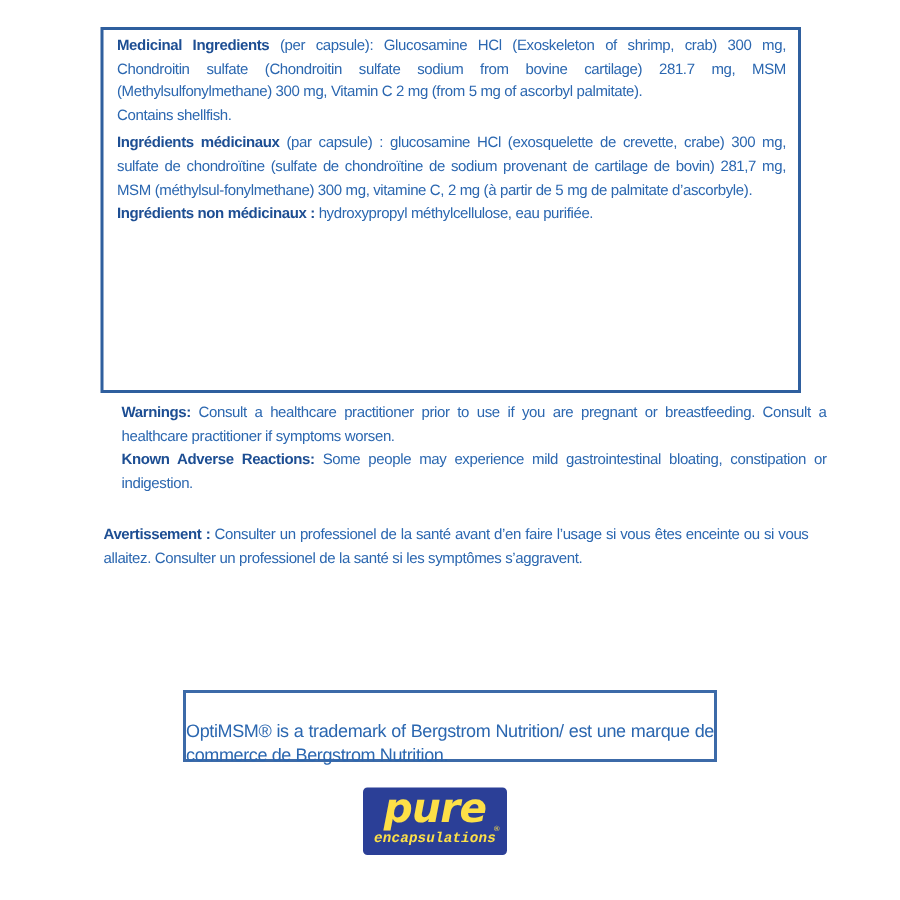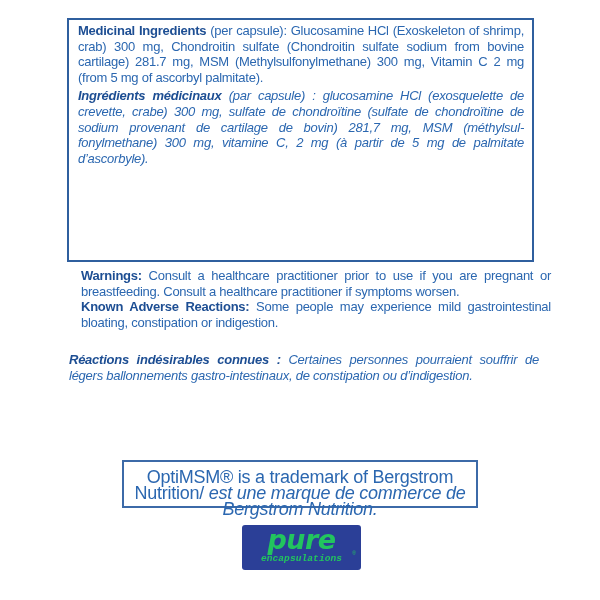--- a/index.html
+++ b/index.html
@@ -2,63 +2,67 @@
 <html><head>
 <meta charset="utf-8">
 <style>
   html, body { margin:0; padding:0; background:#ffffff; }
   body { width:600px; height:600px; position:relative; overflow:hidden;
          font-family:"Liberation Sans", sans-serif; color:#2b67b0; }
   .condensed { letter-spacing:-0.25px; }
   .box1 { position:absolute; left:67px; top:18px; width:463px; height:240px;
           border:2px solid #2f5f9e; box-sizing:content-box; }
   .box1 .inner { padding:3px 8px 0 9px; }
-  p { margin:0; font-size:13px; line-height:15.6px; text-align:justify; }
+  p { margin:0; font-size:10px; line-height:15.6px; text-align:justify; }
   .bold { font-weight:bold; color:#1d4e93; }
-  .it { font-style:italic; }
+  .it { }
   .gap { margin-top:3px; }
   .sec2 { position:absolute; left:81px; top:268px; width:470px; }
   .sec3 { position:absolute; left:69px; top:349px; width:470px; }
   .box2 { position:absolute; left:122px; top:460px; width:352px; height:44px;
           border:2px solid #3c6aa8; text-align:center; }
-  .box2 p { text-align:center; font-size:18px; line-height:16px; padding-top:7px; }
-  .logo { position:absolute; left:242px; top:525px; width:119px; height:45px;
-          background:#2b3f97; border-radius:3px; color:#22c55e; text-align:center; }
+  .box2 p { font-size:12px; line-height:16px; padding-top:17px; }
+  .logo { position:absolute; left:242px; top:525px; width:96px; height:45px;
+          background:#2b3f97; border-radius:3px; color:#fde047; text-align:center; }
   .logo .big { font-family:"DejaVu Sans", sans-serif; font-weight:bold; font-style:italic;
                font-size:27px; line-height:27px; letter-spacing:-0.5px; padding-top:1px; }
   .logo .small { font-family:Liberation Mono, monospace; font-weight:bold; font-style:italic;
                  font-size:9.5px; line-height:11px; letter-spacing:0.1px; }
   .logo .reg { position:absolute; right:5px; top:25px; font-size:5px; }
 </style>
 </head>
 <body>
 
 <div class="box1">
   <div class="inner condensed">
     <p>
       <span class="bold">Medicinal Ingredients</span><span> (per capsule): Glucosamine HCl (Exoskeleton of shrimp, crab) 300 mg, Chondroitin sulfate (Chondroitin sulfate sodium from bovine cartilage) 281.7 mg, MSM (Methylsulfonylmethane) 300 mg, Vitamin C 2 mg (from 5 mg of ascorbyl palmitate).</span>
     </p>
+    <p>Contains shellfish.</p>
     <p class="it gap">
       <span class="bold">Ingrédients médicinaux</span><span> (par capsule) : glucosamine HCl (exosquelette de crevette, crabe) 300 mg, sulfate de chondroïtine (sulfate de chondroïtine de sodium provenant de cartilage de bovin) 281,7 mg, MSM (méthylsul-fonylmethane) 300 mg, vitamine C, 2 mg (à partir de 5 mg de palmitate d’ascorbyle).</span>
+    </p>
+    <p class="it">
+      <span class="bold">Ingrédients non médicinaux :</span><span> hydroxypropyl méthylcellulose, eau purifiée.</span>
     </p>
   </div>
 </div>
 
 <div class="sec2 condensed">
   <p>
     <span class="bold">Warnings:</span><span> Consult a healthcare practitioner prior to use if you are pregnant or breastfeeding. Consult a healthcare practitioner if symptoms worsen.</span>
   </p>
   <p>
     <span class="bold">Known Adverse Reactions:</span><span> Some people may experience mild gastrointestinal bloating, constipation or indigestion.</span>
   </p>
 </div>
 
 <div class="sec3 condensed">
-  <p class="it gap">
-    <span class="bold">Réactions indésirables connues :</span><span> Certaines personnes pourraient souffrir de légers ballonnements gastro-intestinaux, de constipation ou d’indigestion.</span>
+  <p class="it">
+    <span class="bold">Avertissement :</span><span> Consulter un professionel de la santé avant d’en faire l’usage si vous êtes enceinte ou si vous allaitez. Consulter un professionel de la santé si les symptômes s’aggravent.</span>
   </p>
 </div>
 
 <div class="box2 condensed">
   <p>
     <span>OptiMSM® is a trademark of Bergstrom Nutrition/</span><span class="it"> est une marque de commerce de Bergstrom Nutrition.</span>
   </p>
 </div>
 
 <div class="logo">

